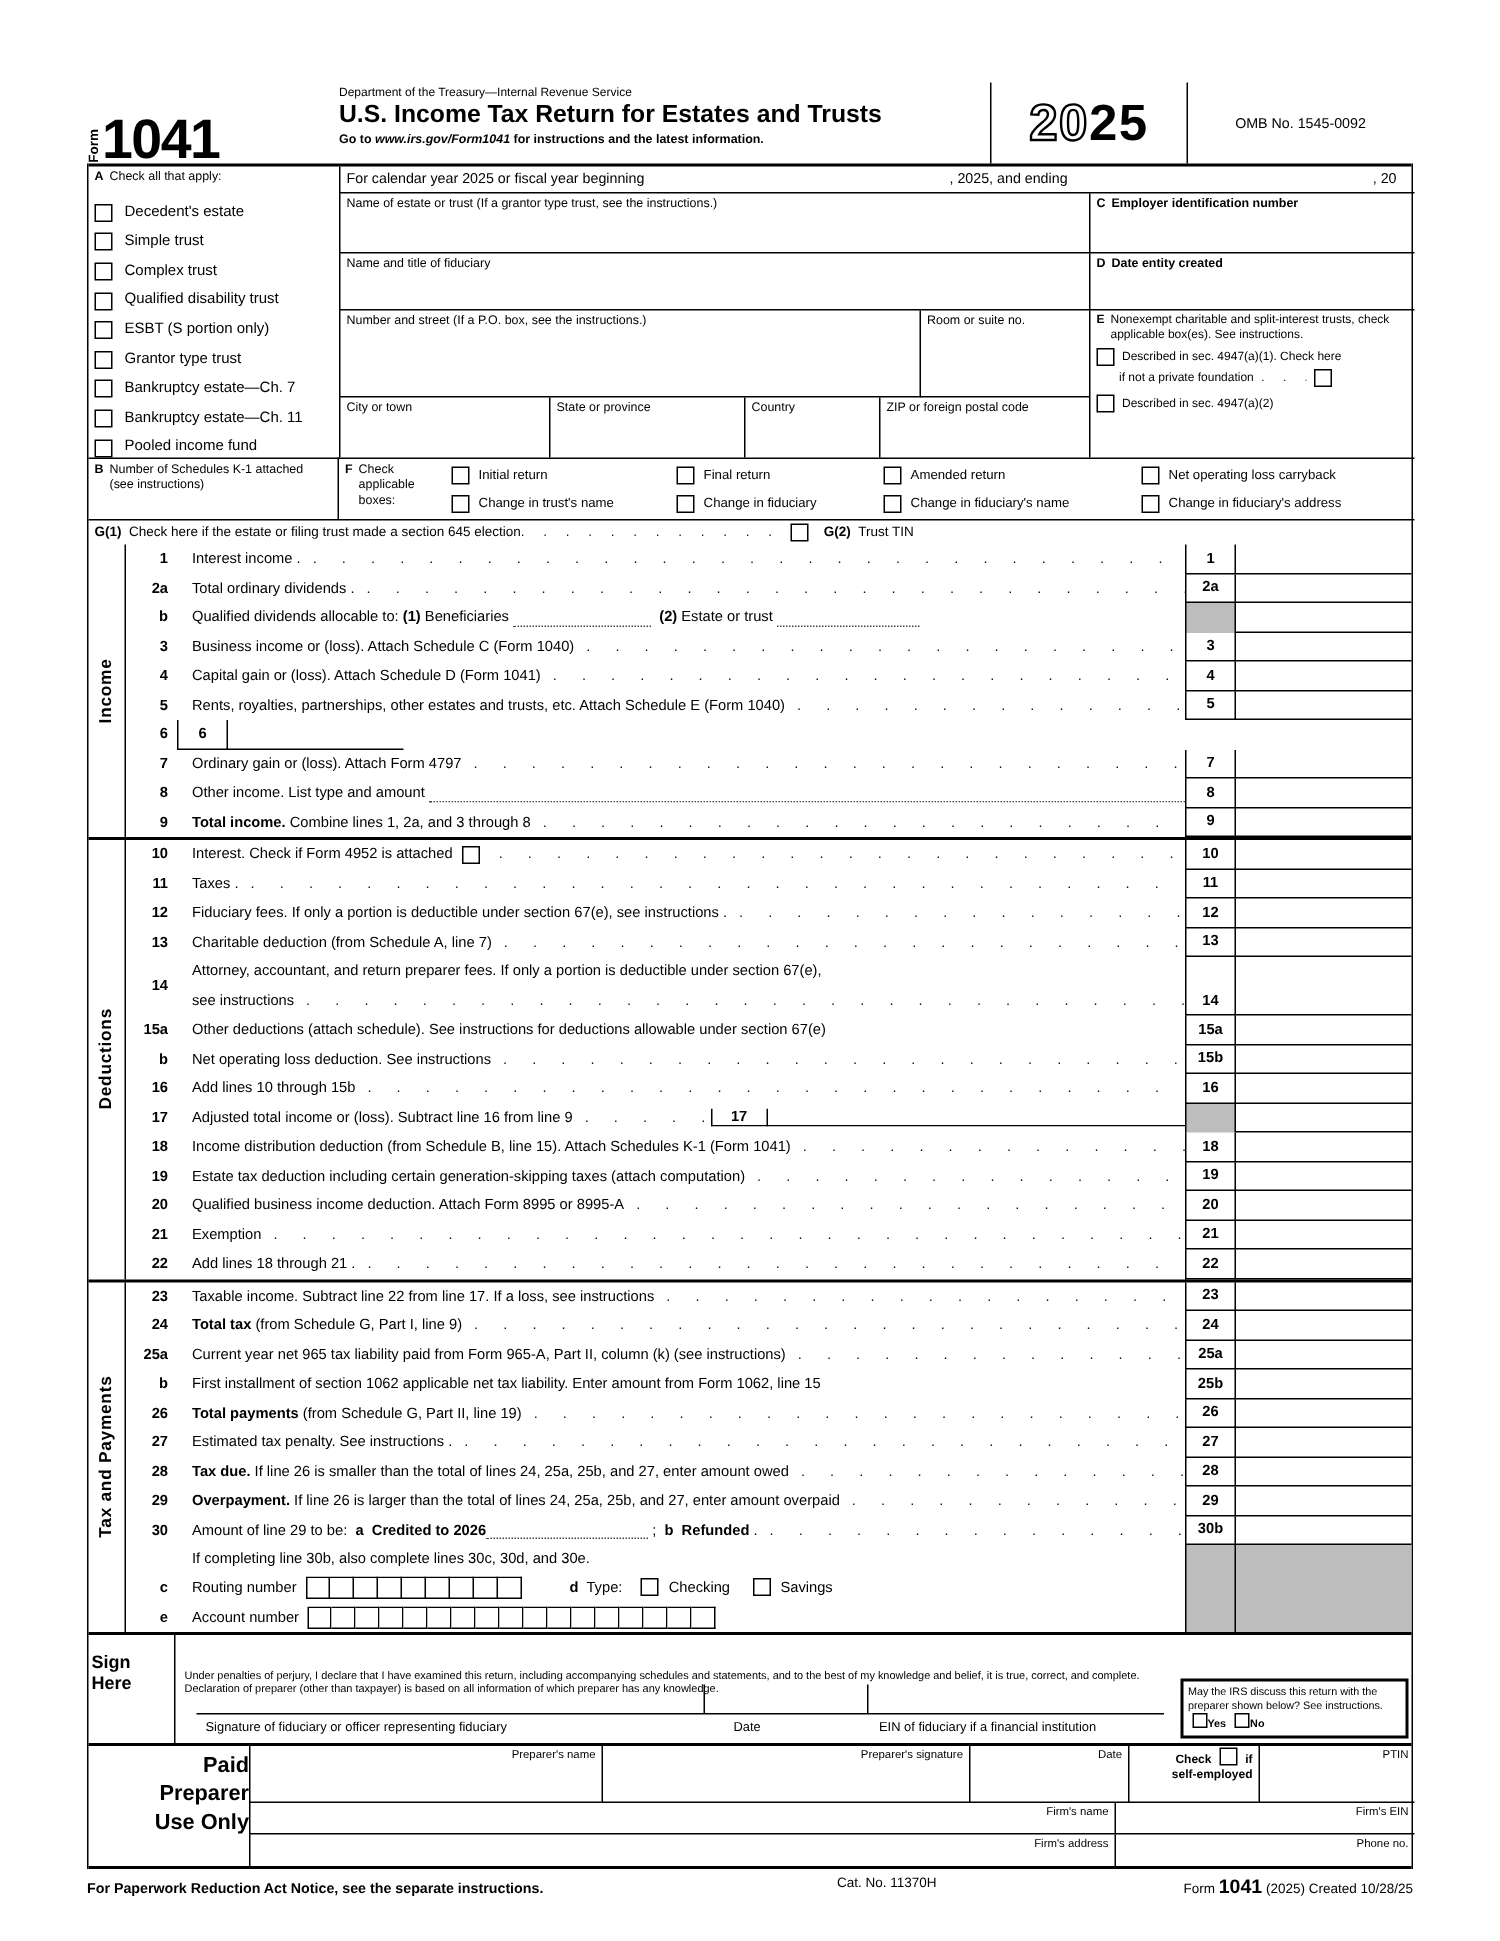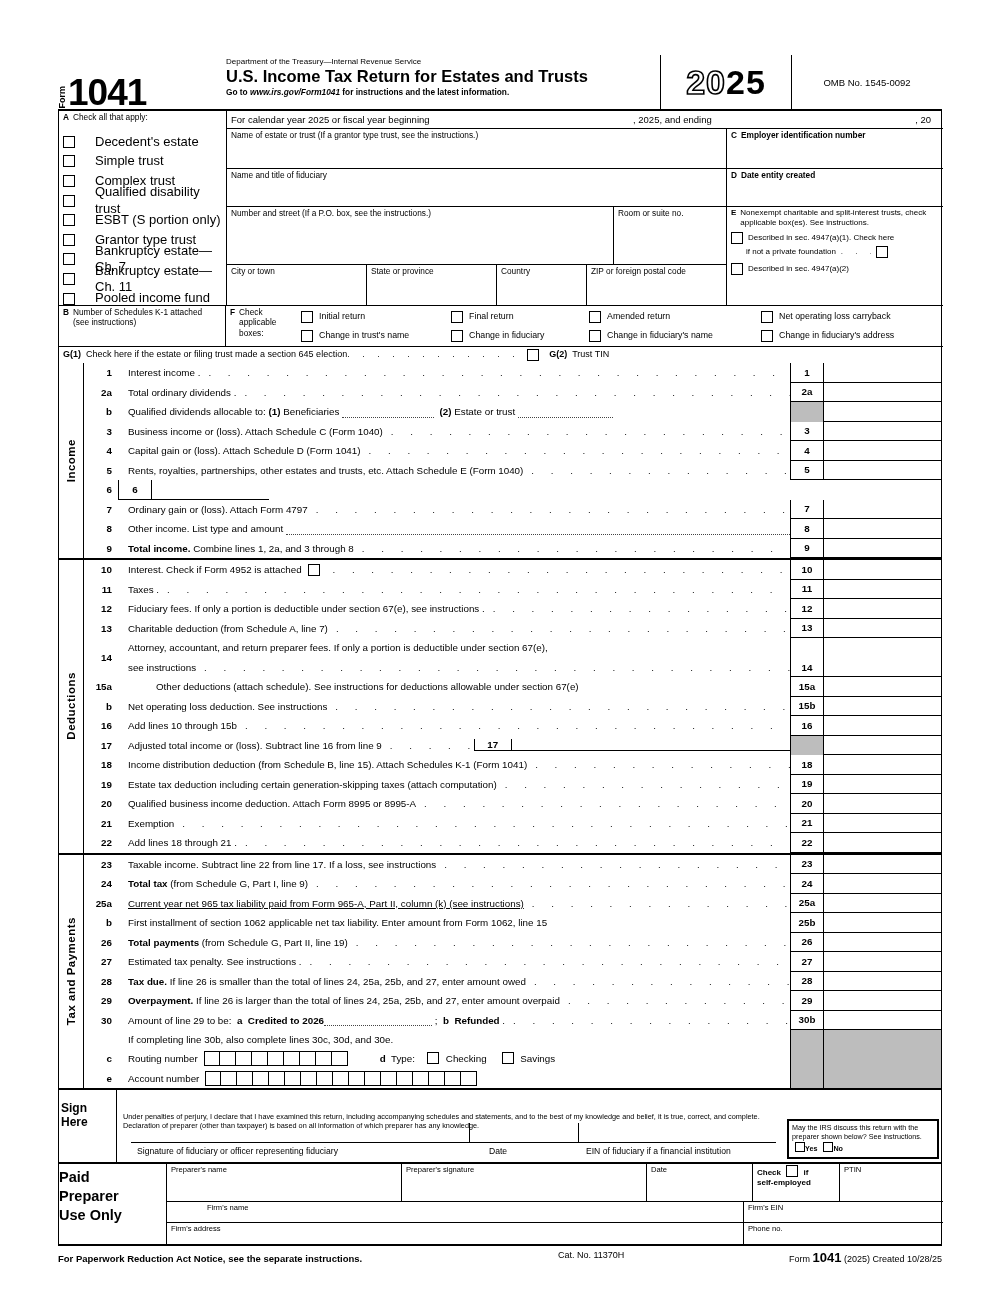--- a/index.html
+++ b/index.html
@@ -19,21 +19,21 @@
   .tb-year{width:130px;border-left:1.5px solid #000;border-right:1.5px solid #000;display:flex;align-items:center;justify-content:center;font-size:34px;font-weight:bold;letter-spacing:1px;}
   .yr-outline{color:#fff;-webkit-text-stroke:1.6px #000;}
   .tb-omb{width:150px;display:flex;align-items:center;justify-content:center;font-size:9.5px;}
   
   .framed{border-left:1px solid #000;border-right:1px solid #000;box-sizing:border-box;}
   
   .headtable{position:relative;height:252px;border-top:2.5px solid #000;font-size:8.3px;}
   .hc{position:absolute;box-sizing:border-box;padding:1px 4px;line-height:1.25;}
   .bl{border-left:1px solid #000;} .bb{border-bottom:1px solid #000;} .bt{border-top:1px solid #000;} .br{border-right:1px solid #000;}
   .cb{display:inline-block;width:10px;height:10px;border:1.2px solid #000;background:#fff;vertical-align:-2px;flex:none;}
-  .cbitem{display:flex;align-items:center;gap:20px;height:19.6px;font-size:13px;}
+  .cbitem{display:flex;align-items:center;gap:8px;height:19.6px;font-size:10px;}
   .keylet{font-weight:bold;margin-right:4px;}
   .caly{display:flex;align-items:center;font-size:9.5px;height:100%;}
   .fillgap{flex:1;}
   .ldr{overflow:hidden;white-space:nowrap;}
   .ldr::after{content:". . . . . . . . . . . . . . . . . . . . . . . . . . . . . . . . . . . . . . . . . . . . . . . . . . . . . . . . . . . . . . . . . . . . . . . . . . . . . . . .";letter-spacing:5px;color:#111;}
   .fgrid-row{display:flex;align-items:center;height:15px;}
   .fgrid-cell{display:flex;align-items:center;gap:6px;font-size:8.8px;}
   
   .mainlines{border-bottom:2px solid #000;}
   .fsection{display:flex;box-sizing:border-box;}
@@ -65,21 +65,21 @@
   .bcell:first-child{border-left:1px solid #000;}
   
   .signblock{position:relative;height:72px;border-bottom:2px solid #000;box-sizing:content-box;}
   .signleft{position:absolute;left:0;top:0;width:58px;height:72px;border-right:1px solid #000;font-weight:bold;font-size:12px;line-height:1.15;padding:12px 0 0 2px;box-sizing:border-box;}
   .perjury{position:absolute;left:64px;top:2px;width:662px;font-size:7.3px;line-height:1.3;margin-top:20px;}
   .sigline{position:absolute;left:72px;top:52px;width:645px;border-bottom:1.3px solid #000;height:0;}
   .sigtick{position:absolute;top:33px;height:19px;border-left:1px solid #000;width:0;}
   .siglab{position:absolute;top:56px;font-size:8.6px;}
   .discussbox{position:absolute;right:2px;top:29px;width:152px;height:40px;border:2px solid #000;box-sizing:border-box;font-size:7.2px;line-height:1.3;padding:2px 3px;}
   .discussbox .cb{width:8px;height:8px;vertical-align:-1px;}
-  .prepblock{position:relative;height:80px;border-bottom:2.5px solid #000;}
+  .prepblock{position:relative;height:80px;border-bottom:2.5px solid #000;text-align:right;}
   .prepleft{position:absolute;left:0;top:0;width:107px;height:80px;font-weight:bold;font-size:14.5px;line-height:1.3;padding:4px 0 0 0;box-sizing:border-box;}
   .pc{position:absolute;box-sizing:border-box;font-size:7.6px;padding:1px 4px;line-height:1.3;}
   
   .footer{display:flex;align-items:baseline;margin-top:4px;font-size:9px;}
   .foot-notice{font-weight:bold;font-size:9.5px;}
   .foot-cat{position:absolute;left:500px;}
   .foot-right{margin-left:auto;}
   .foot-form-big{font-weight:bold;font-size:13px;}
 </style>
 </head>
@@ -406,21 +406,21 @@
                   <span style="white-space: pre;">see instructions</span>
                   <span class="dots"></span>
                 </div>
               </div>
               <div class="ncell bottom">14</div>
               <div class="acell"></div>
             </div>
             <div class="frow" style="height: 19.5px;">
               <div class="lnum">15a</div>
               <div class="desc">
-                <span style="white-space: pre; margin-left: 28px;">Other deductions (attach schedule). See instructions for deductions allowable under section 67(e)</span>
+                <span style="white-space: pre;">Other deductions (attach schedule). See instructions for deductions allowable under section 67(e)</span>
               </div>
               <div class="ncell">15a</div>
               <div class="acell"></div>
             </div>
             <div class="frow" style="height: 19.5px;">
               <div class="lnum">b</div>
               <div class="desc">
                 <span style="white-space: pre;">Net operating loss deduction. See instructions</span>
                 <span class="dots"></span>
               </div>
@@ -514,21 +514,21 @@
                 <span class="b" style="white-space: pre;">Total tax</span>
                 <span style="white-space: pre;"> (from Schedule G, Part I, line 9)</span>
                 <span class="dots"></span>
               </div>
               <div class="ncell">24</div>
               <div class="acell"></div>
             </div>
             <div class="frow" style="height: 19.5px;">
               <div class="lnum">25a</div>
               <div class="desc">
-                <span style="white-space: pre; text-decoration: underline;">Current year net 965 tax liability paid from Form 965-A, Part II, column (k) (see instructions)</span>
+                <span style="white-space: pre;">Current year net 965 tax liability paid from Form 965-A, Part II, column (k) (see instructions)</span>
                 <span class="dots"></span>
               </div>
               <div class="ncell">25a</div>
               <div class="acell"></div>
             </div>
             <div class="frow" style="height: 19.5px;">
               <div class="lnum">b</div>
               <div class="desc">
                 <span style="white-space: pre;">First installment of section 1062 applicable net tax liability. Enter amount from Form 1062, line 15</span>
               </div>

